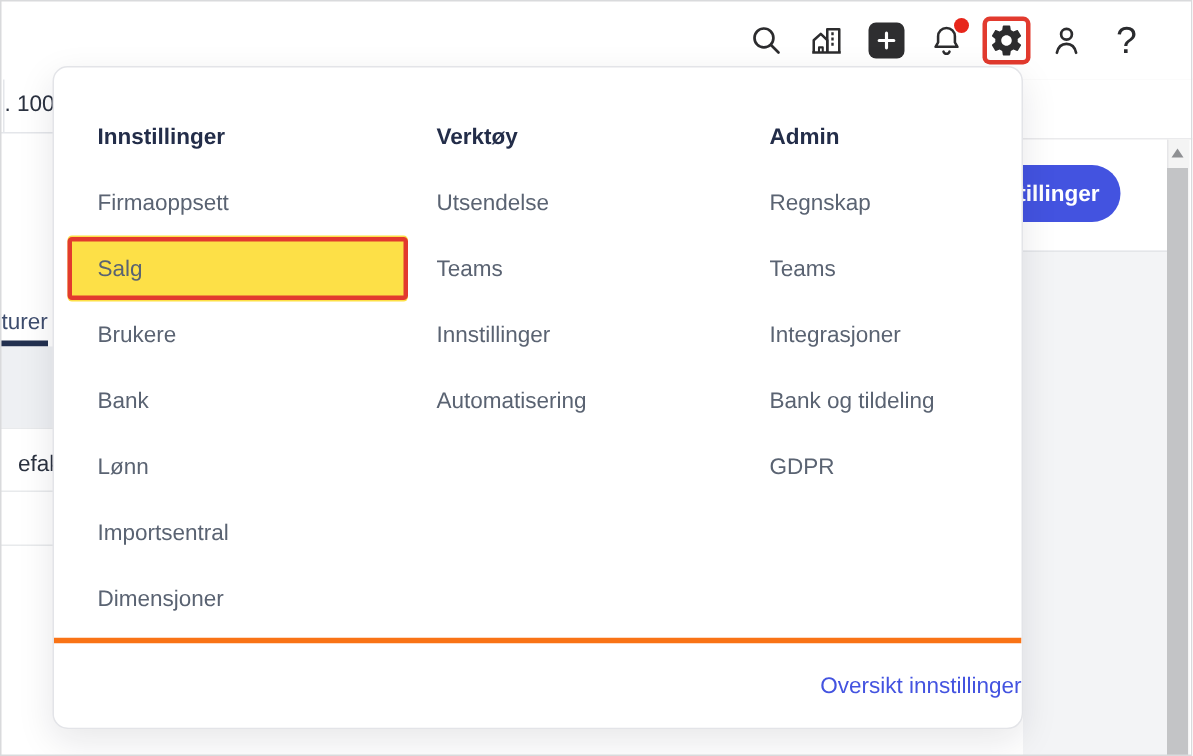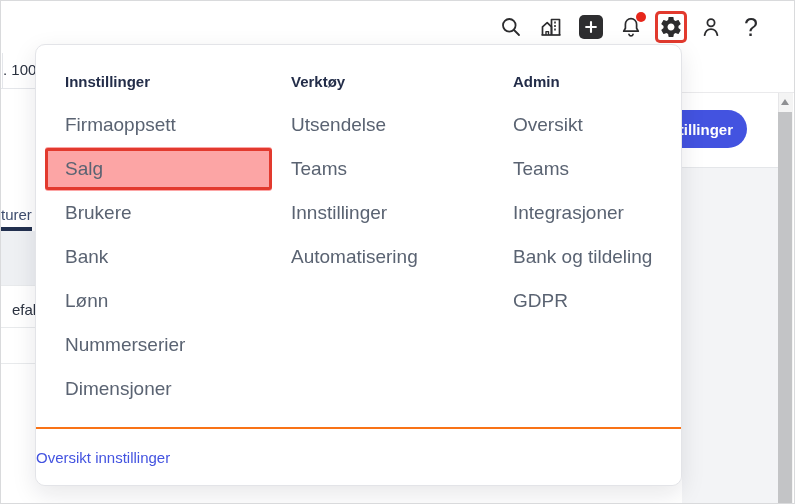--- a/index.html
+++ b/index.html
@@ -44,32 +44,32 @@
   .scroll-track{left:778px;top:93px;width:14px;height:411px;background:#f4f4f4;border-left:1px solid #e6e6e8;}
   .scroll-arrow{left:781px;top:99px;width:0;height:0;border-left:4px solid transparent;border-right:4px solid transparent;border-bottom:6px solid #8f9093;}
   .scroll-thumb{left:778px;top:112px;width:14px;height:392px;background:#c3c4c6;cursor:pointer;}
 
   
   .dropdown{
     position:absolute;left:35px;top:44px;width:647px;height:442px;z-index:10;
     background:#fff;border:1px solid #e3e4e8;border-radius:10px;box-sizing:border-box;
     box-shadow:0 8px 24px rgba(20,20,40,.10);
   }
-  .menu-col{position:absolute;top:14px;}
+  .menu-col{position:absolute;top:24px;}
   .col-0{left:9px;width:227px;}
   .col-1{left:235px;width:215px;}
   .col-2{left:457px;width:185px;}
   .menu-header{height:44px;display:flex;align-items:center;padding-left:20px;
     font-size:15px;font-weight:700;color:#232d49;}
   .menu-item{height:44px;display:flex;align-items:center;padding-left:20px;
-    font-size:19px;color:#5a6372;cursor:pointer;position:relative;border-radius:3px;}
-  .menu-item.hl{background:#fca5a5;}
+    font-size:15px;color:#5a6372;cursor:pointer;position:relative;border-radius:3px;}
+  .menu-item.hl{background:#fde047;}
   .menu-item.hl::after{content:"";position:absolute;inset:1px 0;border:3px solid #e23a2e;border-radius:3px;pointer-events:none;}
-  .menu-footer{position:absolute;left:0;right:0;bottom:0;height:56px;border-top:2px solid #f97316;
-    display:flex;align-items:center;justify-content:flex-start;border-radius:0 0 10px 10px;background:#fff;}
+  .menu-footer{position:absolute;left:0;right:0;bottom:0;height:56px;border-top:4px solid #f97316;
+    display:flex;align-items:center;justify-content:flex-end;border-radius:0 0 10px 10px;background:#fff;}
   .footer-link{font-size:15px;font-weight:500;color:#4353e0;cursor:pointer;}
 </style>
 </head>
 <body>
 
 <div class="bg-frag org-text">. 100</div>
 <div class="bg-frag vline-left"></div>
 <div class="bg-frag hline-88"></div>
 <div class="bg-frag tab-text">turer</div>
 <div class="bg-frag tab-underline"></div>
@@ -145,33 +145,33 @@
 
 <div class="dropdown">
   <div>
       <div class="menu-col col-0">
         <div class="menu-header">Innstillinger</div>
         <div class="menu-item">Firmaoppsett</div>
         <div class="menu-item hl">Salg</div>
         <div class="menu-item">Brukere</div>
         <div class="menu-item">Bank</div>
         <div class="menu-item">Lønn</div>
-        <div class="menu-item">Nummerserier</div>
+        <div class="menu-item">Importsentral</div>
         <div class="menu-item">Dimensjoner</div>
       </div>
       <div class="menu-col col-1">
         <div class="menu-header">Verktøy</div>
         <div class="menu-item">Utsendelse</div>
         <div class="menu-item">Teams</div>
         <div class="menu-item">Innstillinger</div>
         <div class="menu-item">Automatisering</div>
       </div>
       <div class="menu-col col-2">
         <div class="menu-header">Admin</div>
-        <div class="menu-item">Oversikt</div>
+        <div class="menu-item">Regnskap</div>
         <div class="menu-item">Teams</div>
         <div class="menu-item">Integrasjoner</div>
         <div class="menu-item">Bank og tildeling</div>
         <div class="menu-item">GDPR</div>
       </div>
     </div>
   <div class="menu-footer">
     <span class="footer-link">Oversikt innstillinger</span>
   </div>
 </div>

